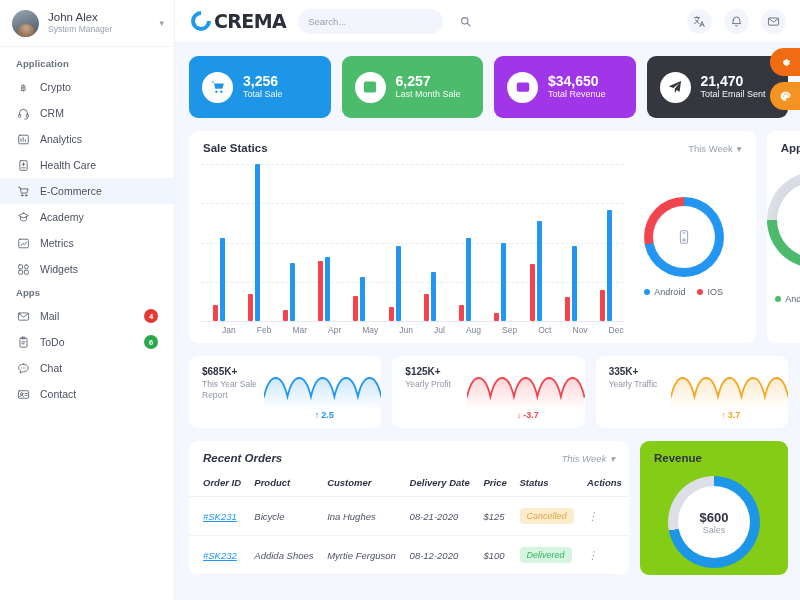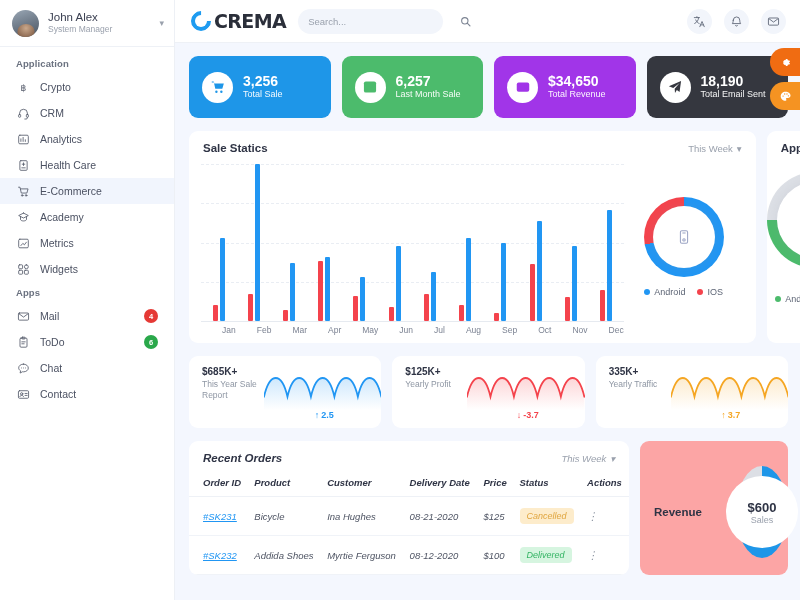--- a/index.html
+++ b/index.html
@@ -173,21 +173,21 @@
   td { font-size: 9.5px; color: #4e5463; padding: 11px 6px; border-bottom: 1px solid #f0f3f8; }
   th:first-child, td:first-child { padding-left: 14px; }
   .oid { color: #2196f3; text-decoration: underline; cursor: pointer; }
   .pill {
     display: inline-block; padding: 3px 7px; border-radius: 4px;
     font-size: 9px; font-weight: 500;
   }
   .pill.cancelled { background: #fdeccb; color: #e0a640; }
   .pill.delivered { background: #d6f5e0; color: #34b464; }
   .kebab { color: #8e96a3; font-size: 11px; letter-spacing: 0; line-height: .6; cursor: pointer; }
-  .rev-card { width: 148px; background: #fca5a5; border-radius: 9px; display: flex; flex-direction: row; align-items: center; }
+  .rev-card { width: 148px; background: #84cc16; border-radius: 9px; display: flex; flex-direction: column; align-items: center; }
   .rev-card .card-hd { width: 100%; }
   .rev-ctr { text-align: center; }
   .rev-v { font-size: 13px; font-weight: bold; color: #2f3445; }
   .rev-c { font-size: 9px; color: #9aa1ad; }
 
   .floaters { position: absolute; right: 0; top: 48px; display: flex; flex-direction: column; gap: 6px; }
   .fbtn {
     width: 30px; height: 28px; border-radius: 14px 0 0 14px;
     display: flex; align-items: center; justify-content: center;
     color: #fff; font-size: 13px; cursor: pointer;
@@ -411,21 +411,21 @@
     <div class="cap">Total Revenue</div>
             </div>
           </div>
           <div class="stat" style="background: rgb(53, 55, 63);">
             <div class="circ" style="color:#35373f">
               <svg width="16" height="16" viewBox="0 0 20 20" fill="currentColor">
                 <path d="M17.6 2.6L2.3 9.1l5.5 2.1 8-6.3-6.2 7.3.4 5.2 2.3-3.5 3.4 2.3 1.9-13.6z"></path>
               </svg>
             </div>
     <div>
-              <div class="num">18,190</div>
+              <div class="num">21,470</div>
     <div class="cap">Total Email Sent</div>
             </div>
           </div>
         </div>
 
       <div class="row2">
 
         <section class="card sale-card">
           <div class="card-hd">
             <div class="card-ttl">Sale Statics</div>

